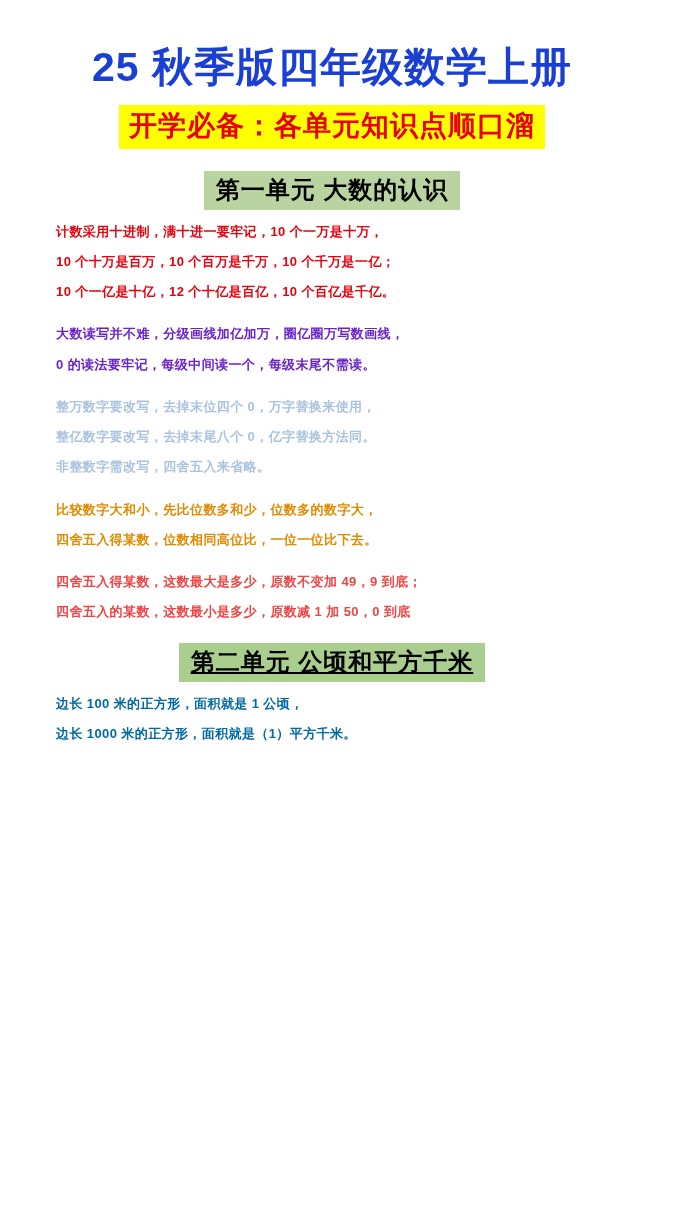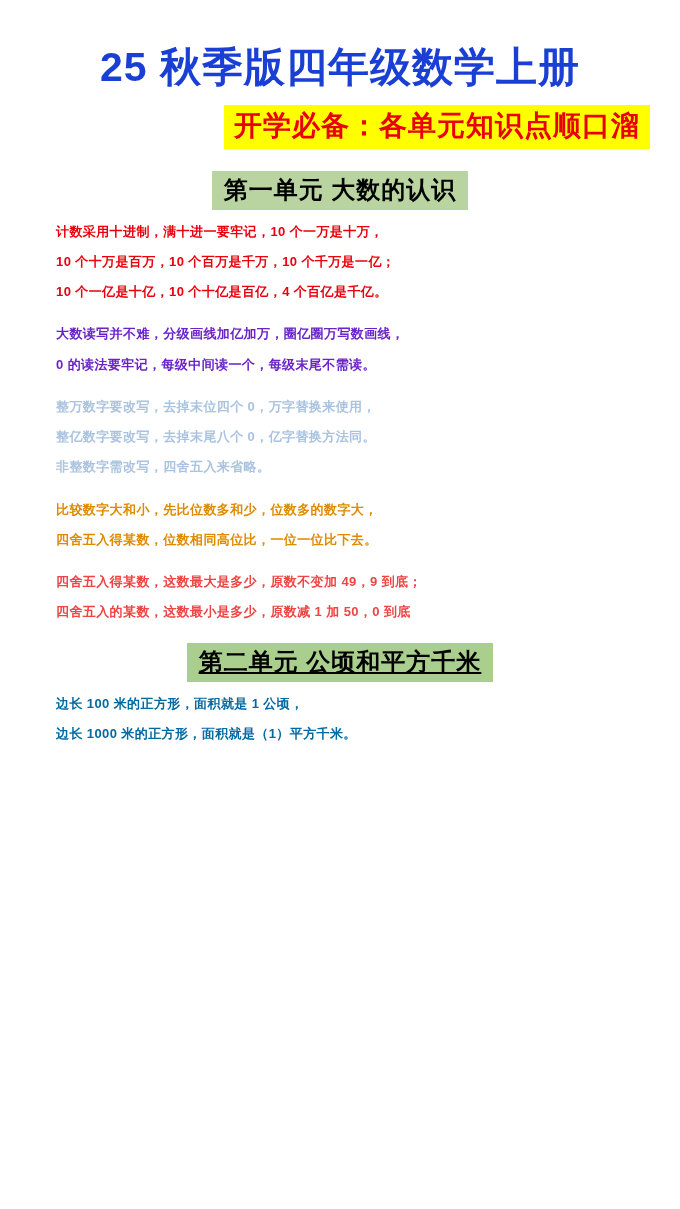--- a/index.html
+++ b/index.html
@@ -12,35 +12,35 @@
     height: 1209px;
     font-family: "Liberation Sans", sans-serif;
     color: #000;
     position: relative;
     overflow: hidden;
   }
   .page {
     width: 680px;
     height: 1209px;
     box-sizing: border-box;
-    padding: 34px 30px 10px 30px;
+    padding: 34px 46px 10px 30px;
     position: relative;
   }
   .main-title {
     text-align: center;
     color: #1a3fd4;
     font-size: 41px;
     font-weight: bold;
     letter-spacing: 1px;
     line-height: 1.15;
     margin: 10px 0 14px 0;
     white-space: nowrap;
   }
   .subtitle-wrap {
-    text-align: right;
+    text-align: center;
     margin-bottom: 22px;
   }
   .subtitle {
     display: inline-block;
     background: #ffff00;
     color: #e8000d;
     font-size: 28px;
     font-weight: bold;
     padding: 4px 10px 6px 10px;
     line-height: 1.2;
@@ -98,21 +98,21 @@
     <span class="subtitle">开学必备：各单元知识点顺口溜</span>
   </div>
 
   <div class="unit-head-wrap">
     <span class="unit-head">第一单元   大数的认识</span>
   </div>
 
   <div class="stanza">
     <p class="c-red">计数采用十进制，满十进一要牢记，10 个一万是十万，</p>
     <p class="c-red">10 个十万是百万，10 个百万是千万，10 个千万是一亿；</p>
-    <p class="c-red">10 个一亿是十亿，10 个十亿是百亿，4 个百亿是千亿。</p>
+    <p class="c-red">10 个一亿是十亿，12 个十亿是百亿，10 个百亿是千亿。</p>
   </div>
 
   <div class="stanza">
     <p class="c-purple">大数读写并不难，分级画线加亿加万，圈亿圈万写数画线，</p>
     <p class="c-purple">0 的读法要牢记，每级中间读一个，每级末尾不需读。</p>
   </div>
 
   <div class="stanza">
     <p class="c-grey">整万数字要改写，去掉末位四个 0，万字替换来使用，</p>
     <p class="c-grey">整亿数字要改写，去掉末尾八个 0，亿字替换方法同。</p>

